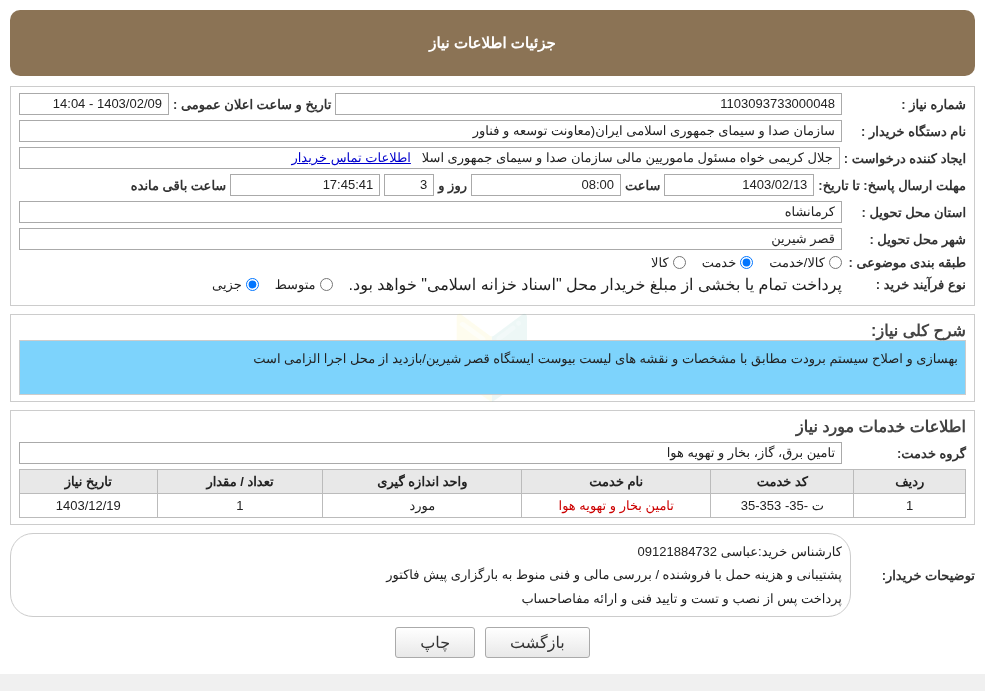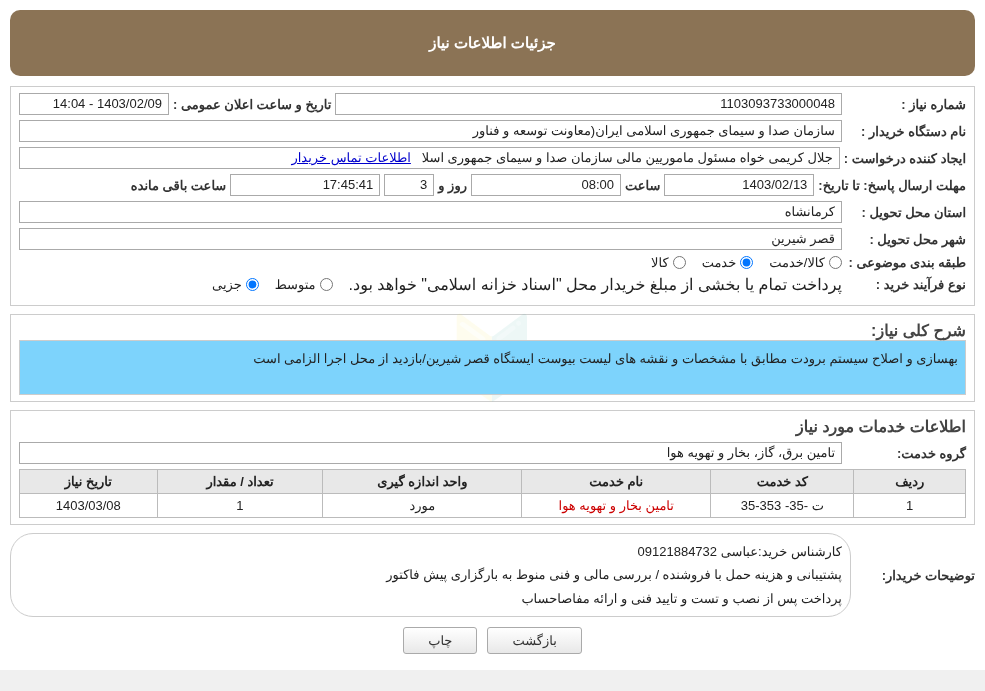--- a/index.html
+++ b/index.html
@@ -135,21 +135,21 @@
       justify-content: center;
       gap: 10px;
       margin-top: 10px;
       margin-bottom: 6px;
     }
     .btn {
       padding: 5px 24px;
       border: 1px solid #aaa;
       border-radius: 3px;
       cursor: pointer;
-      font-size: 13px;
+      font-size: 16px;
       font-family: Tahoma, Arial, sans-serif;
     }
     .btn-print {
       background: linear-gradient(to bottom, #fff, #e8e8e8);
       color: #333;
     }
     .btn-back {
       background: linear-gradient(to bottom, #fff, #e8e8e8);
       color: #333;
     }
@@ -285,21 +285,21 @@
           <th>تاریخ نیاز</th>
         </tr>
       </thead>
       <tbody id="services-tbody">
       <tr>
       <td>1</td>
       <td>ت -35- 353-35</td>
       <td class="service-red">تامین بخار و تهویه هوا</td>
       <td>مورد</td>
       <td>1</td>
-      <td>1403/03/08</td>
+      <td>1403/12/19</td>
     </tr>
         </tbody>
     </table>
   </div>
 
   <div class="info-row">
     <span class="info-label">توضیحات خریدار:</span>
     <div class="notes-box" style="flex:1;border-radius:23px;">
       <div>کارشناس خرید:عباسی 09121884732</div>
       <div>پشتیبانی و هزینه حمل با فروشنده / بررسی مالی و فنی منوط به بارگزاری پیش فاکتور</div>

